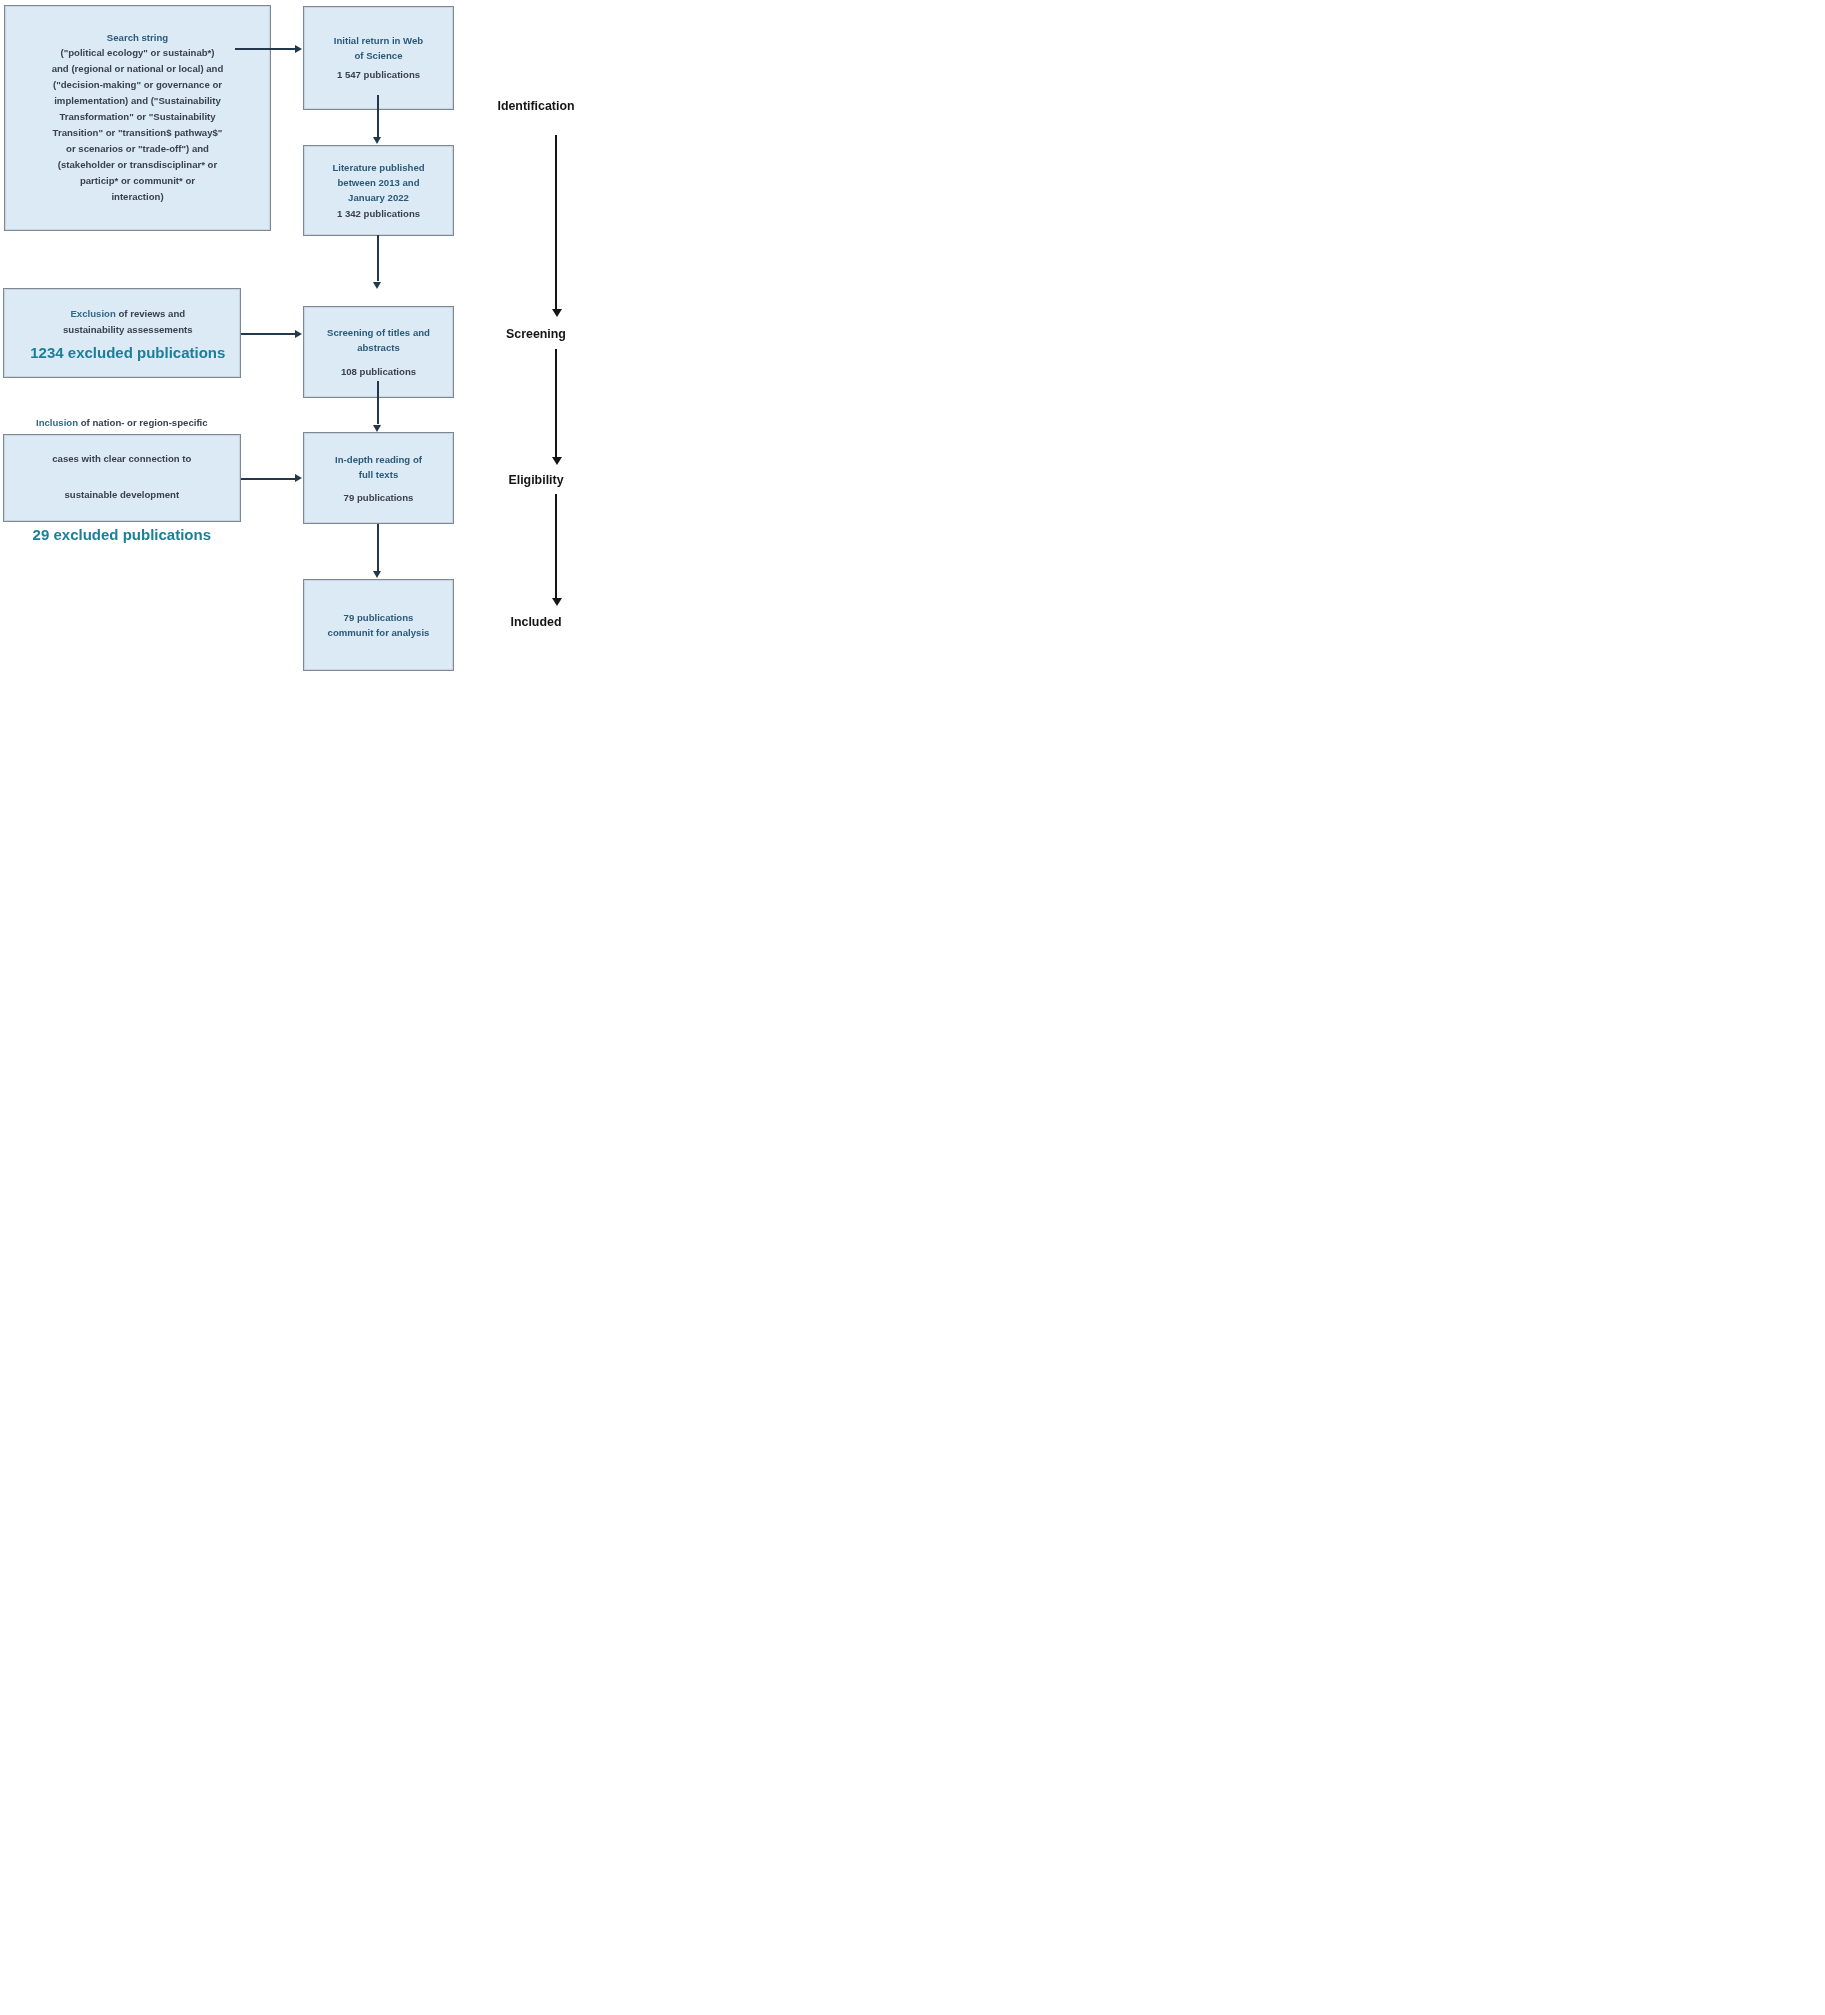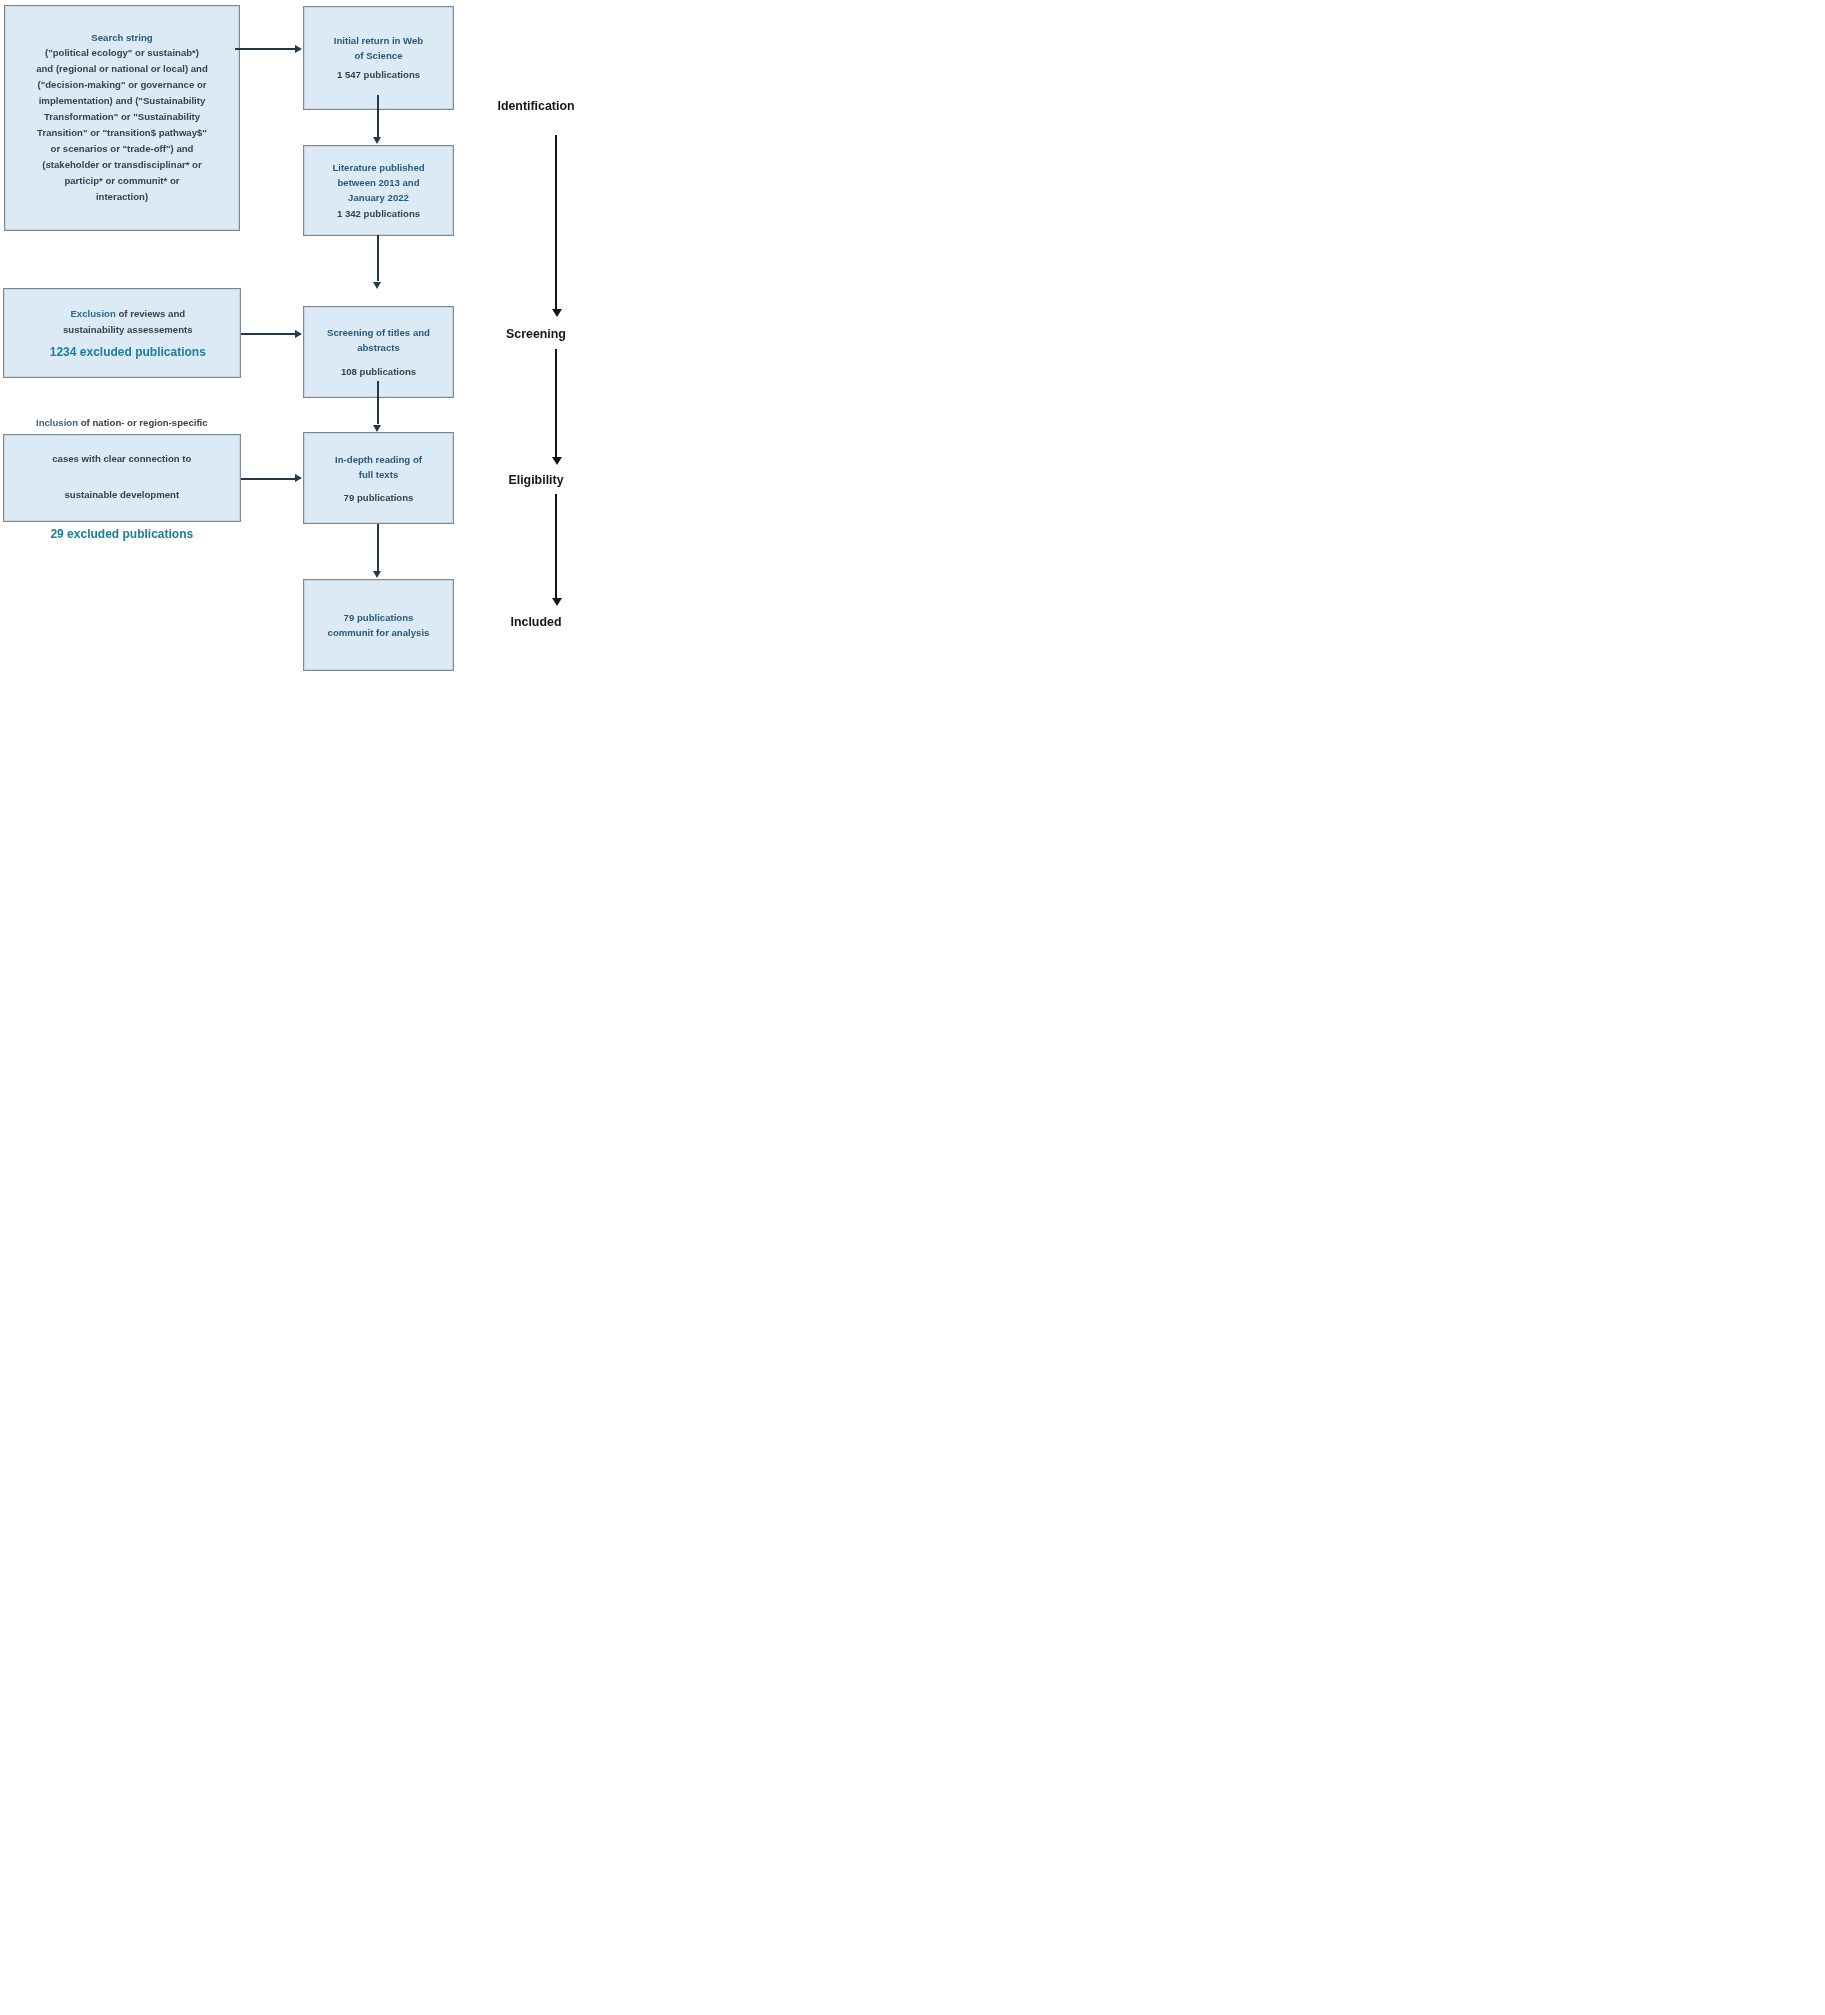--- a/index.html
+++ b/index.html
@@ -16,21 +16,21 @@
     display:flex;
     flex-direction:column;
     align-items:center;
     justify-content:center;
     text-align:center;
     font-weight:700;
   }
   .t   { color:#2a5a78; font-size:9.6px; line-height:15px; }     
   .b   { color:#3a414d; font-size:9.6px; line-height:16px; }     
   .count    { color:#3a414d; font-size:9.6px; line-height:15px; margin-top:6.8px; }
-  .excluded { color:#1a7f98; font-size:12px; line-height:15px; margin-top:6.2px; }
+  .excluded { color:#1a7f98; font-size:15px; line-height:15px; margin-top:6.2px; }
   .lead { color:#33688a; }
 
   
   .hline { position:absolute; height:1.7px; background:#23384c; }
   .vline { position:absolute; width:1.7px;  background:#23384c; }
   .head-right { position:absolute; width:0; height:0;
     border-top:4.5px solid transparent; border-bottom:4.5px solid transparent;
     border-left:7.3px solid #23384c; }
   .head-down { position:absolute; width:0; height:0;
     border-left:4.5px solid transparent; border-right:4.5px solid transparent;
@@ -40,21 +40,21 @@
   .stage-label { position:absolute; left:463px; width:146px; text-align:center;
     font-size:12.4px; font-weight:600; color:#151515; }
   .stage-line { background:#151515; }
   .stage-head { border-top-color:#151515; }
 </style>
 </head>
 <body>
 
 <div id="stage-wrap">
 
-  <div class="box" style="left:4px; top:4.5px; width:236px; height:226px;">
+  <div class="box" style="left:4px; top:4.5px; width:267px; height:226px;">
     <div class="t">Search string</div>
     <div class="b">("political ecology" or sustainab*)</div>
     <div class="b">and (regional or national or local) and</div>
     <div class="b">("decision-making" or governance or</div>
     <div class="b">implementation) and ("Sustainability</div>
     <div class="b">Transformation" or "Sustainability</div>
     <div class="b">Transition" or "transition$ pathway$"</div>
     <div class="b">or scenarios or "trade-off") and</div>
     <div class="b">(stakeholder or transdisciplinar* or</div>
     <div class="b">particip* or communit* or</div>

